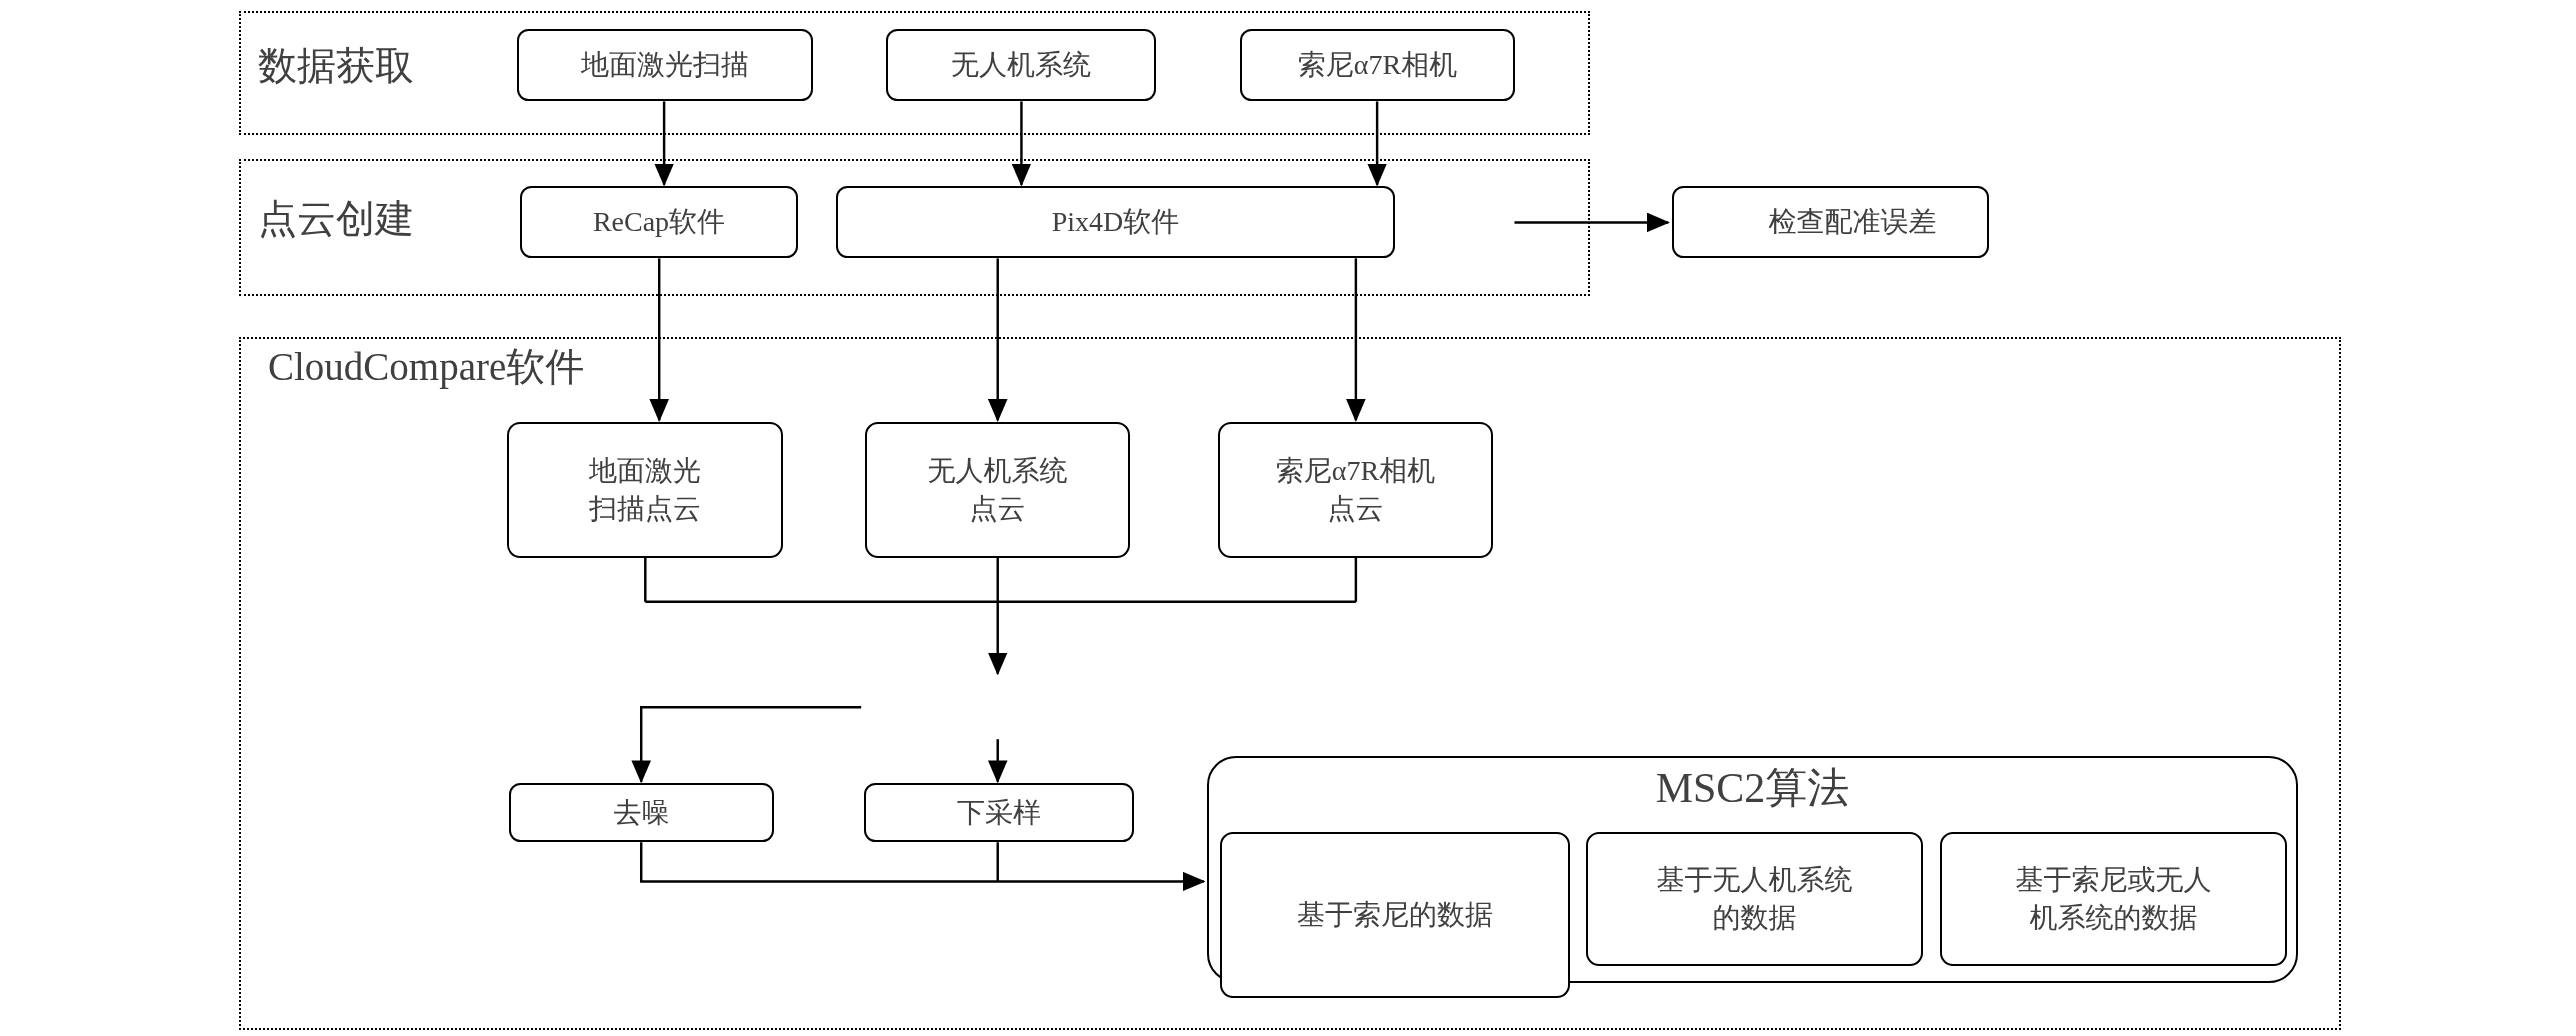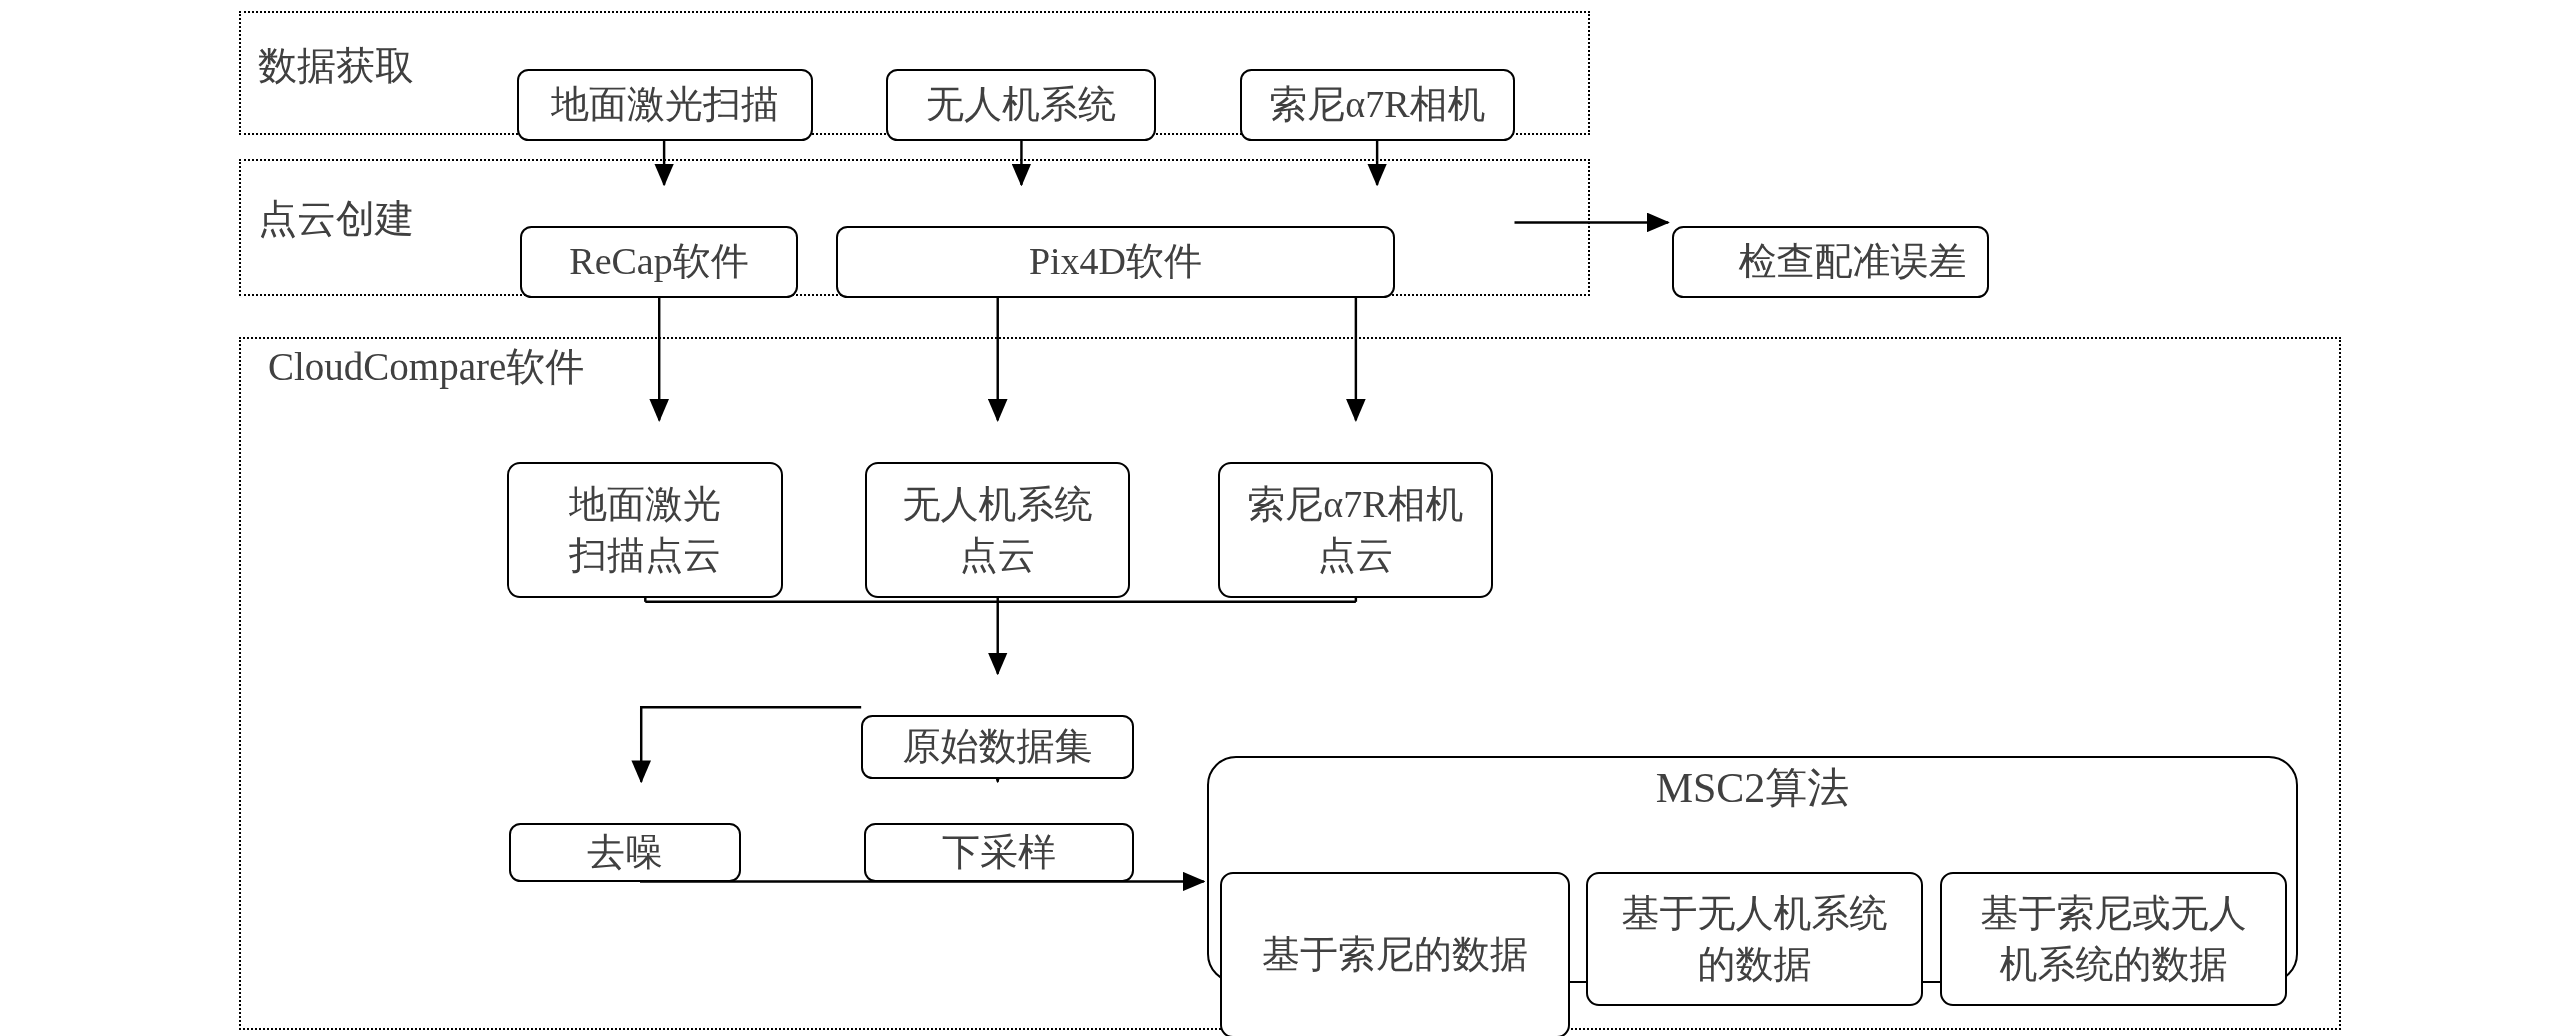--- a/index.html
+++ b/index.html
@@ -27,24 +27,23 @@
   .box {
     position: absolute;
     box-sizing: border-box;
     border: 2.5px solid #000;
     border-radius: 13px;
     background: #ffffff;
     display: flex;
     align-items: center;
     justify-content: center;
     text-align: center;
-    font-size: 38px;
+    font-size: 28px;
     line-height: 1.35;
     white-space: pre-line;
-    margin-top: 40px;
   }
   .round24 { border-radius: 13px; }
   .round14 { border-radius: 11.4px; }
 
   
   #sec1 { left: 239px; top: 11.4px;  width: 1351px; height: 124px; }
   #sec2 { left: 239px; top: 159px; width: 1351px; height: 137px; }
   #sec3 { left: 239px; top: 337px; width: 2102px; height: 693px; }
 
   
@@ -62,21 +61,21 @@
   #b-pix4d { left: 836px; top: 186px; width: 559px; height: 72px; text-align: right; }
   #b-check { left: 1672px; top: 186px; width: 317px; height: 72px; padding-left: 44px; }
 
   
   #b-pc1 { left: 507px;  top: 422px; width: 276px; height: 136px; }
   #b-pc2 { left: 865px; top: 422px; width: 265px; height: 136px; }
   #b-pc3 { left: 1218px; top: 422px; width: 275px; height: 136px; }
 
   
   #b-raw     { left: 861px; top: 675px; width: 273px; height: 64px; }
-  #b-denoise { left: 509px;  top: 783px; width: 232px; height: 59px; }
+  #b-denoise { left: 509px;  top: 783px; width: 265px; height: 59px; }
   #b-down    { left: 864px; top: 783px; width: 270px; height: 59px; }
 
   
   #b-msc2 {
     position: absolute;
     left: 1207px; top: 756px; width: 1091px; height: 227px;
     box-sizing: border-box;
     border: 2.5px solid #000;
     border-radius: 29px;
     background: #ffffff;
@@ -138,21 +137,20 @@
   <div class="box round14" id="b-pix4d">Pix4D软件</div>
   <div class="box round14" id="b-check">检查配准误差</div>
 
   <div class="box round24" id="b-pc1">地面激光
 扫描点云</div>
   <div class="box round24" id="b-pc2">无人机系统
 点云</div>
   <div class="box round24" id="b-pc3">索尼α7R相机
 点云</div>
 
-  <div class="box round14" id="b-raw">原始数据集</div>
   <div class="box round14" id="b-denoise">去噪</div>
   <div class="box round14" id="b-down">下采样</div>
 
   <div id="b-msc2"></div>
   <div id="msc2-title">MSC2算法</div>
   <div class="box round24" id="b-m1">基于索尼的数据</div>
   <div class="box round24" id="b-m2">基于无人机系统
 的数据</div>
   <div class="box round24" id="b-m3">基于索尼或无人
 机系统的数据</div>

